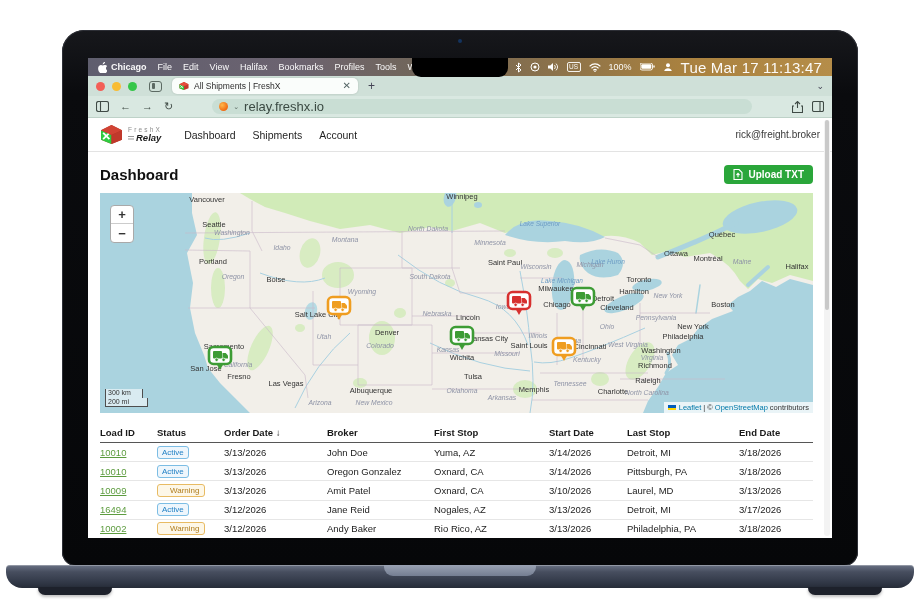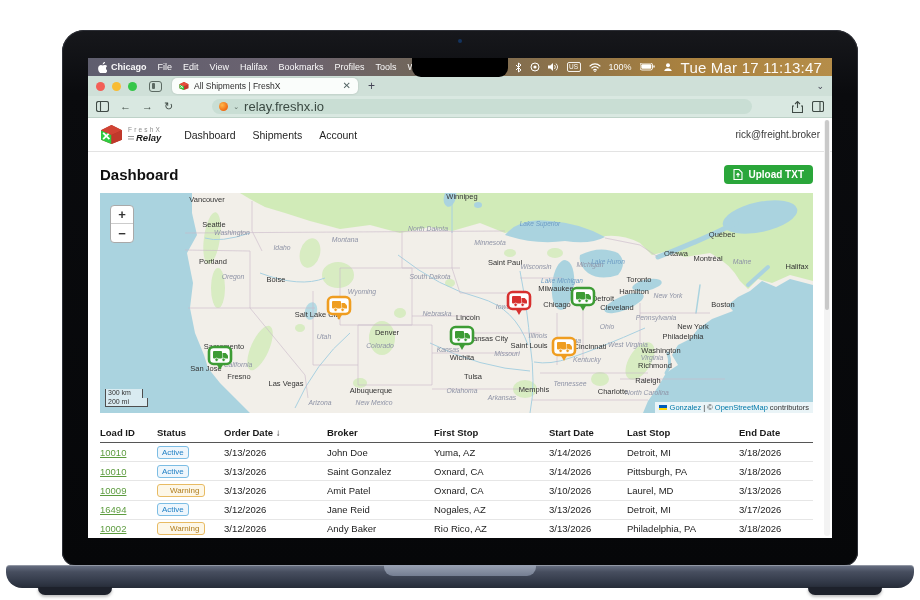--- a/index.html
+++ b/index.html
@@ -455,21 +455,21 @@
         <div class="zoom-ctl">
           <div class="zoom-btn">+</div>
           <div class="zoom-btn">−</div>
         </div>
         <div class="scale">
           <div class="scale-bar km">300 km</div>
           <div class="scale-bar mi">200 mi</div>
         </div>
         <div class="attrib">
           <span class="ua-flag"></span>
-          <a href="#">Gonzalez</a>
+          <a href="#">Leaflet</a>
           <span> | © </span>
           <a href="#">OpenStreetMap</a>
           <span> contributors</span>
         </div>
       </div>
 
       <table class="loads">
         <colgroup>
           <col style="width:57px">
             <col style="width:67px">
@@ -500,21 +500,21 @@
               <td>John Doe</td>
               <td>Yuma, AZ</td>
               <td>3/14/2026</td>
               <td>Detroit, MI</td>
               <td>3/18/2026</td>
             </tr>
             <tr>
               <td><a href="#" class="load-link">10010</a></td>
               <td><span class="badge active">Active</span></td>
               <td>3/13/2026</td>
-              <td>Saint Gonzalez</td>
+              <td>Oregon Gonzalez</td>
               <td>Oxnard, CA</td>
               <td>3/14/2026</td>
               <td>Pittsburgh, PA</td>
               <td>3/18/2026</td>
             </tr>
             <tr>
               <td><a href="#" class="load-link">10009</a></td>
               <td><span class="badge warning">Warning</span></td>
               <td>3/13/2026</td>
               <td>Amit Patel</td>

